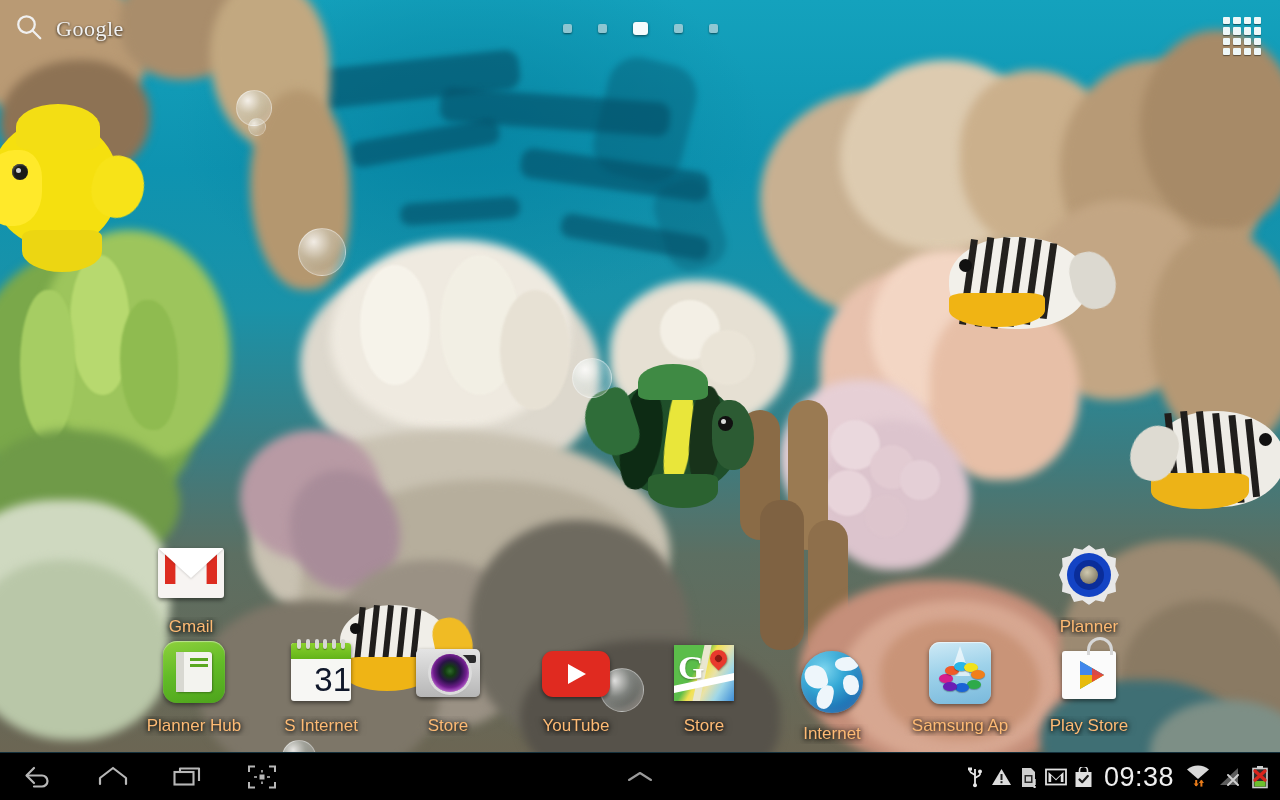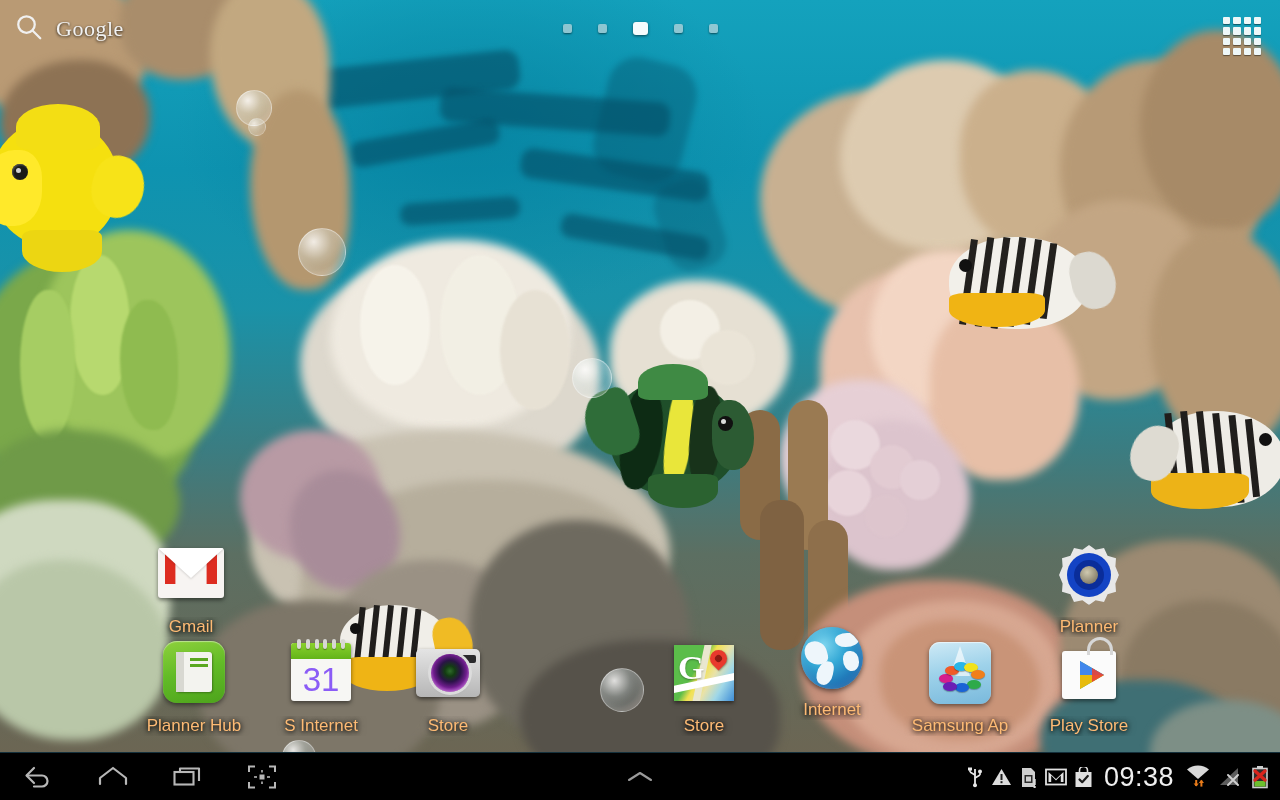--- a/index.html
+++ b/index.html
@@ -168,21 +168,21 @@
   .ic-cal { position:absolute; left:7px; top:6px; width:60px;height:58px;
     background:#f7f7f4; border-radius:3px;
     box-shadow:0 2px 4px rgba(0,0,0,.5);}
   .cal-top{ position:absolute; left:0;top:0; width:60px;height:16px;
     background:linear-gradient(180deg,#8ad12e,#63b418); border-radius:3px 3px 0 0;}
   .cal-rings{ position:absolute; left:0;top:-4px; width:60px;height:10px;
     display:flex; justify-content:space-around; padding:0 4px;}
   .cal-rings i{ display:block; width:4px;height:10px;background:#d8d8d4;
     border-radius:2px; box-shadow:0 1px 1px rgba(0,0,0,.35);}
   .cal-num{ position:absolute; left:0; top:16px; width:60px; height:27px;
-    line-height:42px; font-size:33px; color:#8b5cf6; text-align:center;
+    line-height:42px; font-size:33px; color:#0f172a; text-align:right;
     font-family:"Liberation Sans",sans-serif;}
 
   
   .ic-cam{ position:absolute; left:5px; top:12px; width:64px;height:48px;
     background:linear-gradient(180deg,#e4e4e4,#b6b6b6);
     border-radius:5px; box-shadow:0 2px 4px rgba(0,0,0,.55);}
   .cam-bump{ position:absolute; left:38px; top:6px; width:22px;height:8px;
     background:#2a2a2c; border-radius:2px;}
   .cam-lens{ position:absolute; left:15px; top:5px; width:38px;height:38px;
     border-radius:50%;
@@ -545,34 +545,42 @@
   <div class="appicon" style="left:388px;top:637px;">
     <div class="art">
       <div class="ic-cam">
           <div class="cam-bump"></div>
           <div class="cam-lens"></div>
         </div>
     </div>
     <div class="lbl">Store</div>
   </div>
 
+  <div class="appicon" style="left:516px;top:637px;">
+    <div class="art">
+      <div class="ic-yt">
+          <div class="yt-play"></div>
+        </div>
+    </div>
+    <div class="lbl">YouTube</div>
+  </div>
 
   <div class="appicon" style="left:644px;top:637px;">
     <div class="art">
       <div class="ic-maps">
         <div class="mp-road2"></div>
         <div class="mp-road"></div>
         <div class="mp-g">G</div>
         <div class="mp-pin"></div>
       </div>
     </div>
     <div class="lbl">Store</div>
   </div>
 
-  <div class="appicon" style="left:772px;top:621px;">
+  <div class="appicon" style="left:772px;top:645px;">
     <div class="art">
       <div class="ic-globe">
         <div class="gl-l1"></div>
           <div class="gl-l2"></div>
         <div class="gl-l3"></div>
           <div class="gl-l4"></div>
       </div>
     </div>
     <div class="lbl">Internet</div>
   </div>

